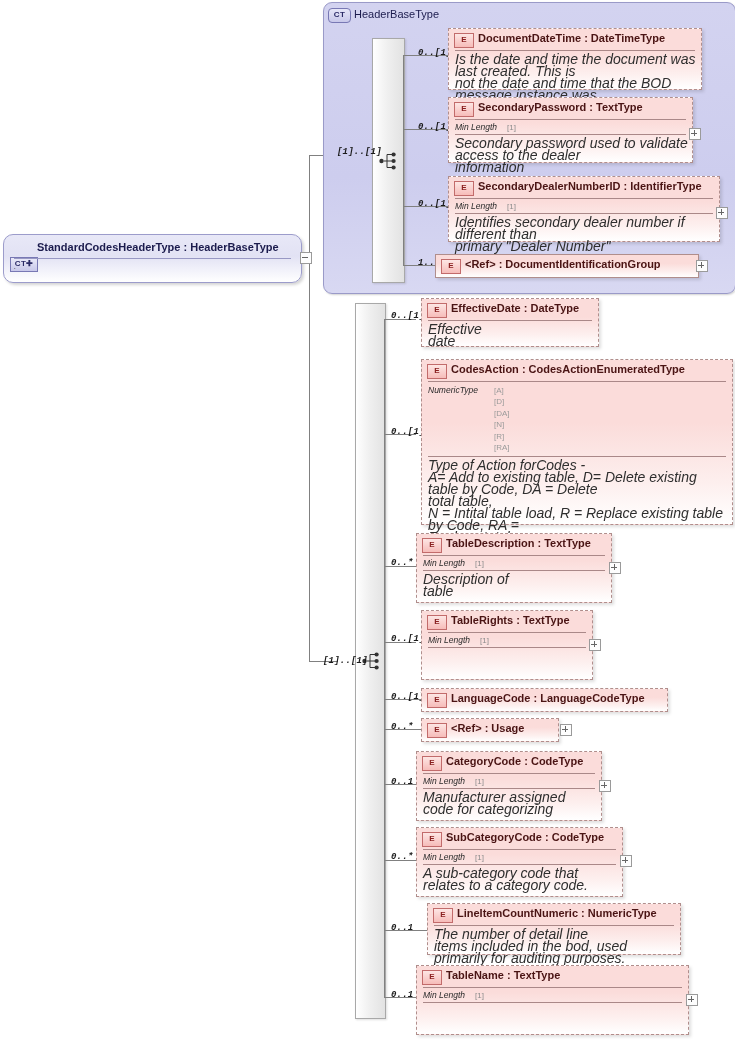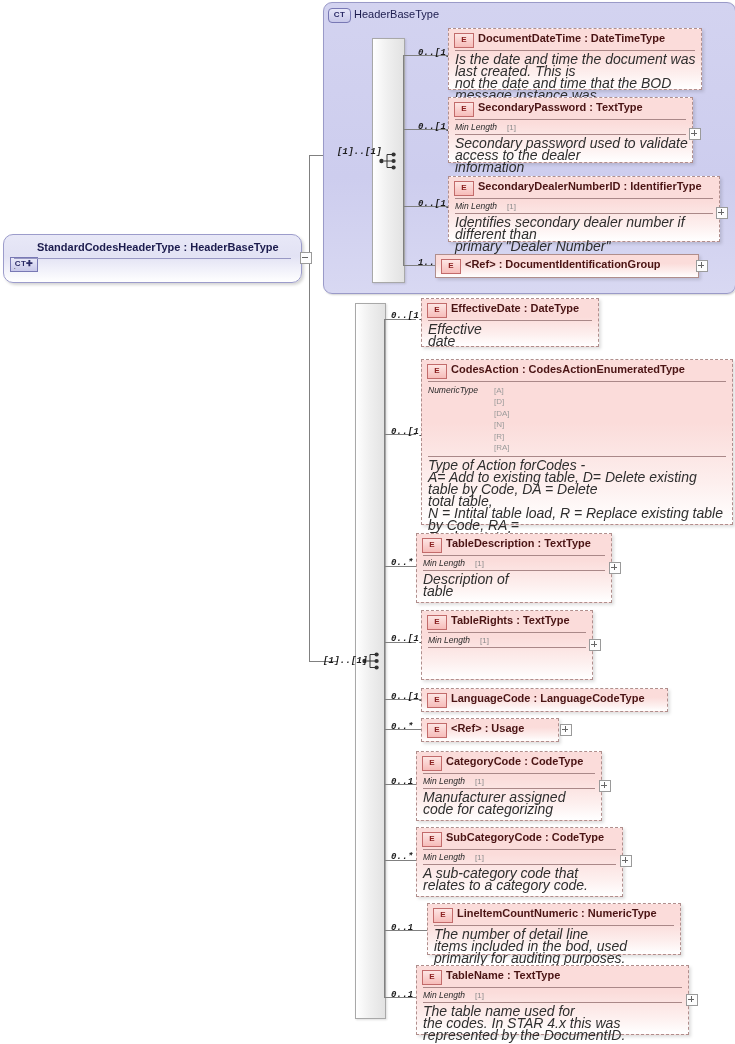--- a/index.html
+++ b/index.html
@@ -415,22 +415,20 @@
   </div>
 
   <div class="card" style="left:391px; top:990px;">0..1</div>
   <div class="el optional" style="left:416px; top:965px; width:271px; height:68px;">
     <div class="el-badge">E</div>
     <div class="el-title">TableName : TextType</div>
     <div class="el-rule" style="left:6px; right:6px; top:21px;"></div>
     <div class="el-facet-name" style="left:6px; top:24px;">Min Length</div>
     <div class="el-facet-val" style="left:58px; top:25px;">[1]</div>
     <div class="el-rule" style="left:6px; right:6px; top:36px;"></div>
-    <div class="el-doc" style="left:6px; top:39px; width:261px;">The table name used for
-the codes. In STAR 4.x this was represented by the DocumentID.</div>
   </div>
   <div class="expander plus" style="left:686px; top:994px;"></div>
 
   <div class="ct-node" style="left:3px; top:234px; width:297px; height:47px;">
     <div class="ct-node-badge">CT✚</div>
     <div class="ct-node-title">StandardCodesHeaderType : HeaderBaseType</div>
     <div class="ct-node-rule" style="top:23px;"></div>
     <div class="ct-node-doc" style="left:10px; top:27px;">.</div>
   </div>
   <div class="expander" style="left:300px; top:252px;"></div>

